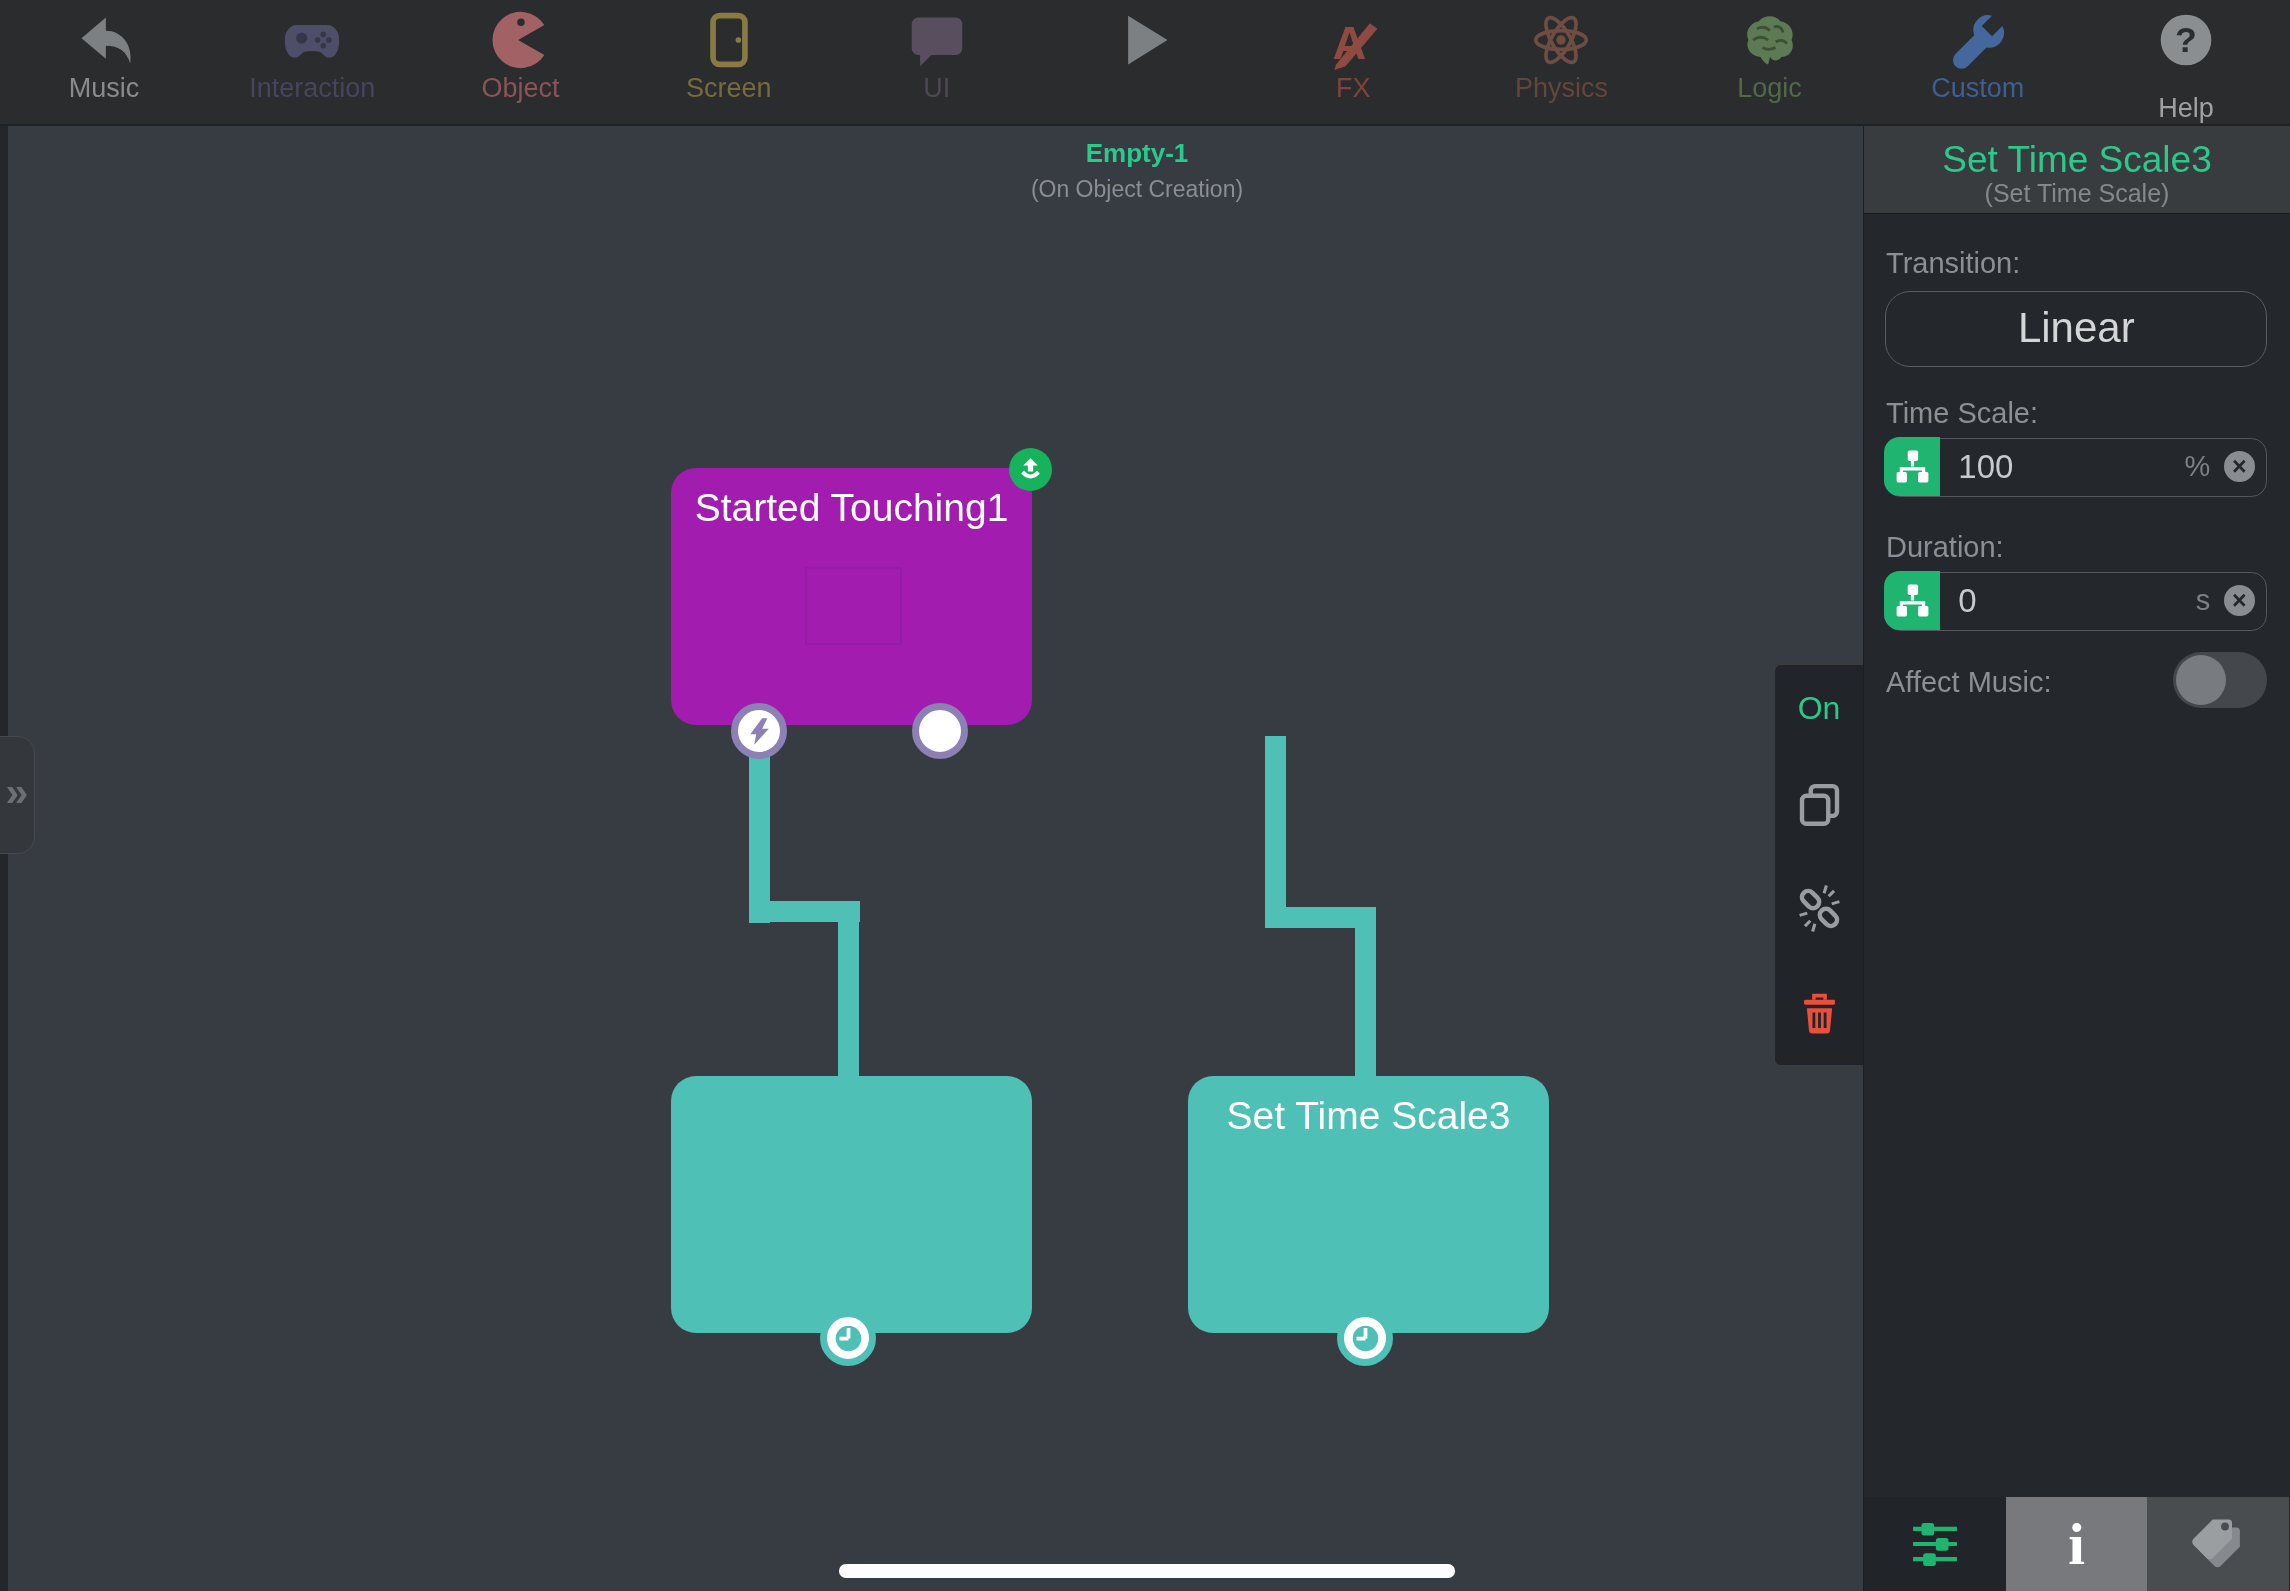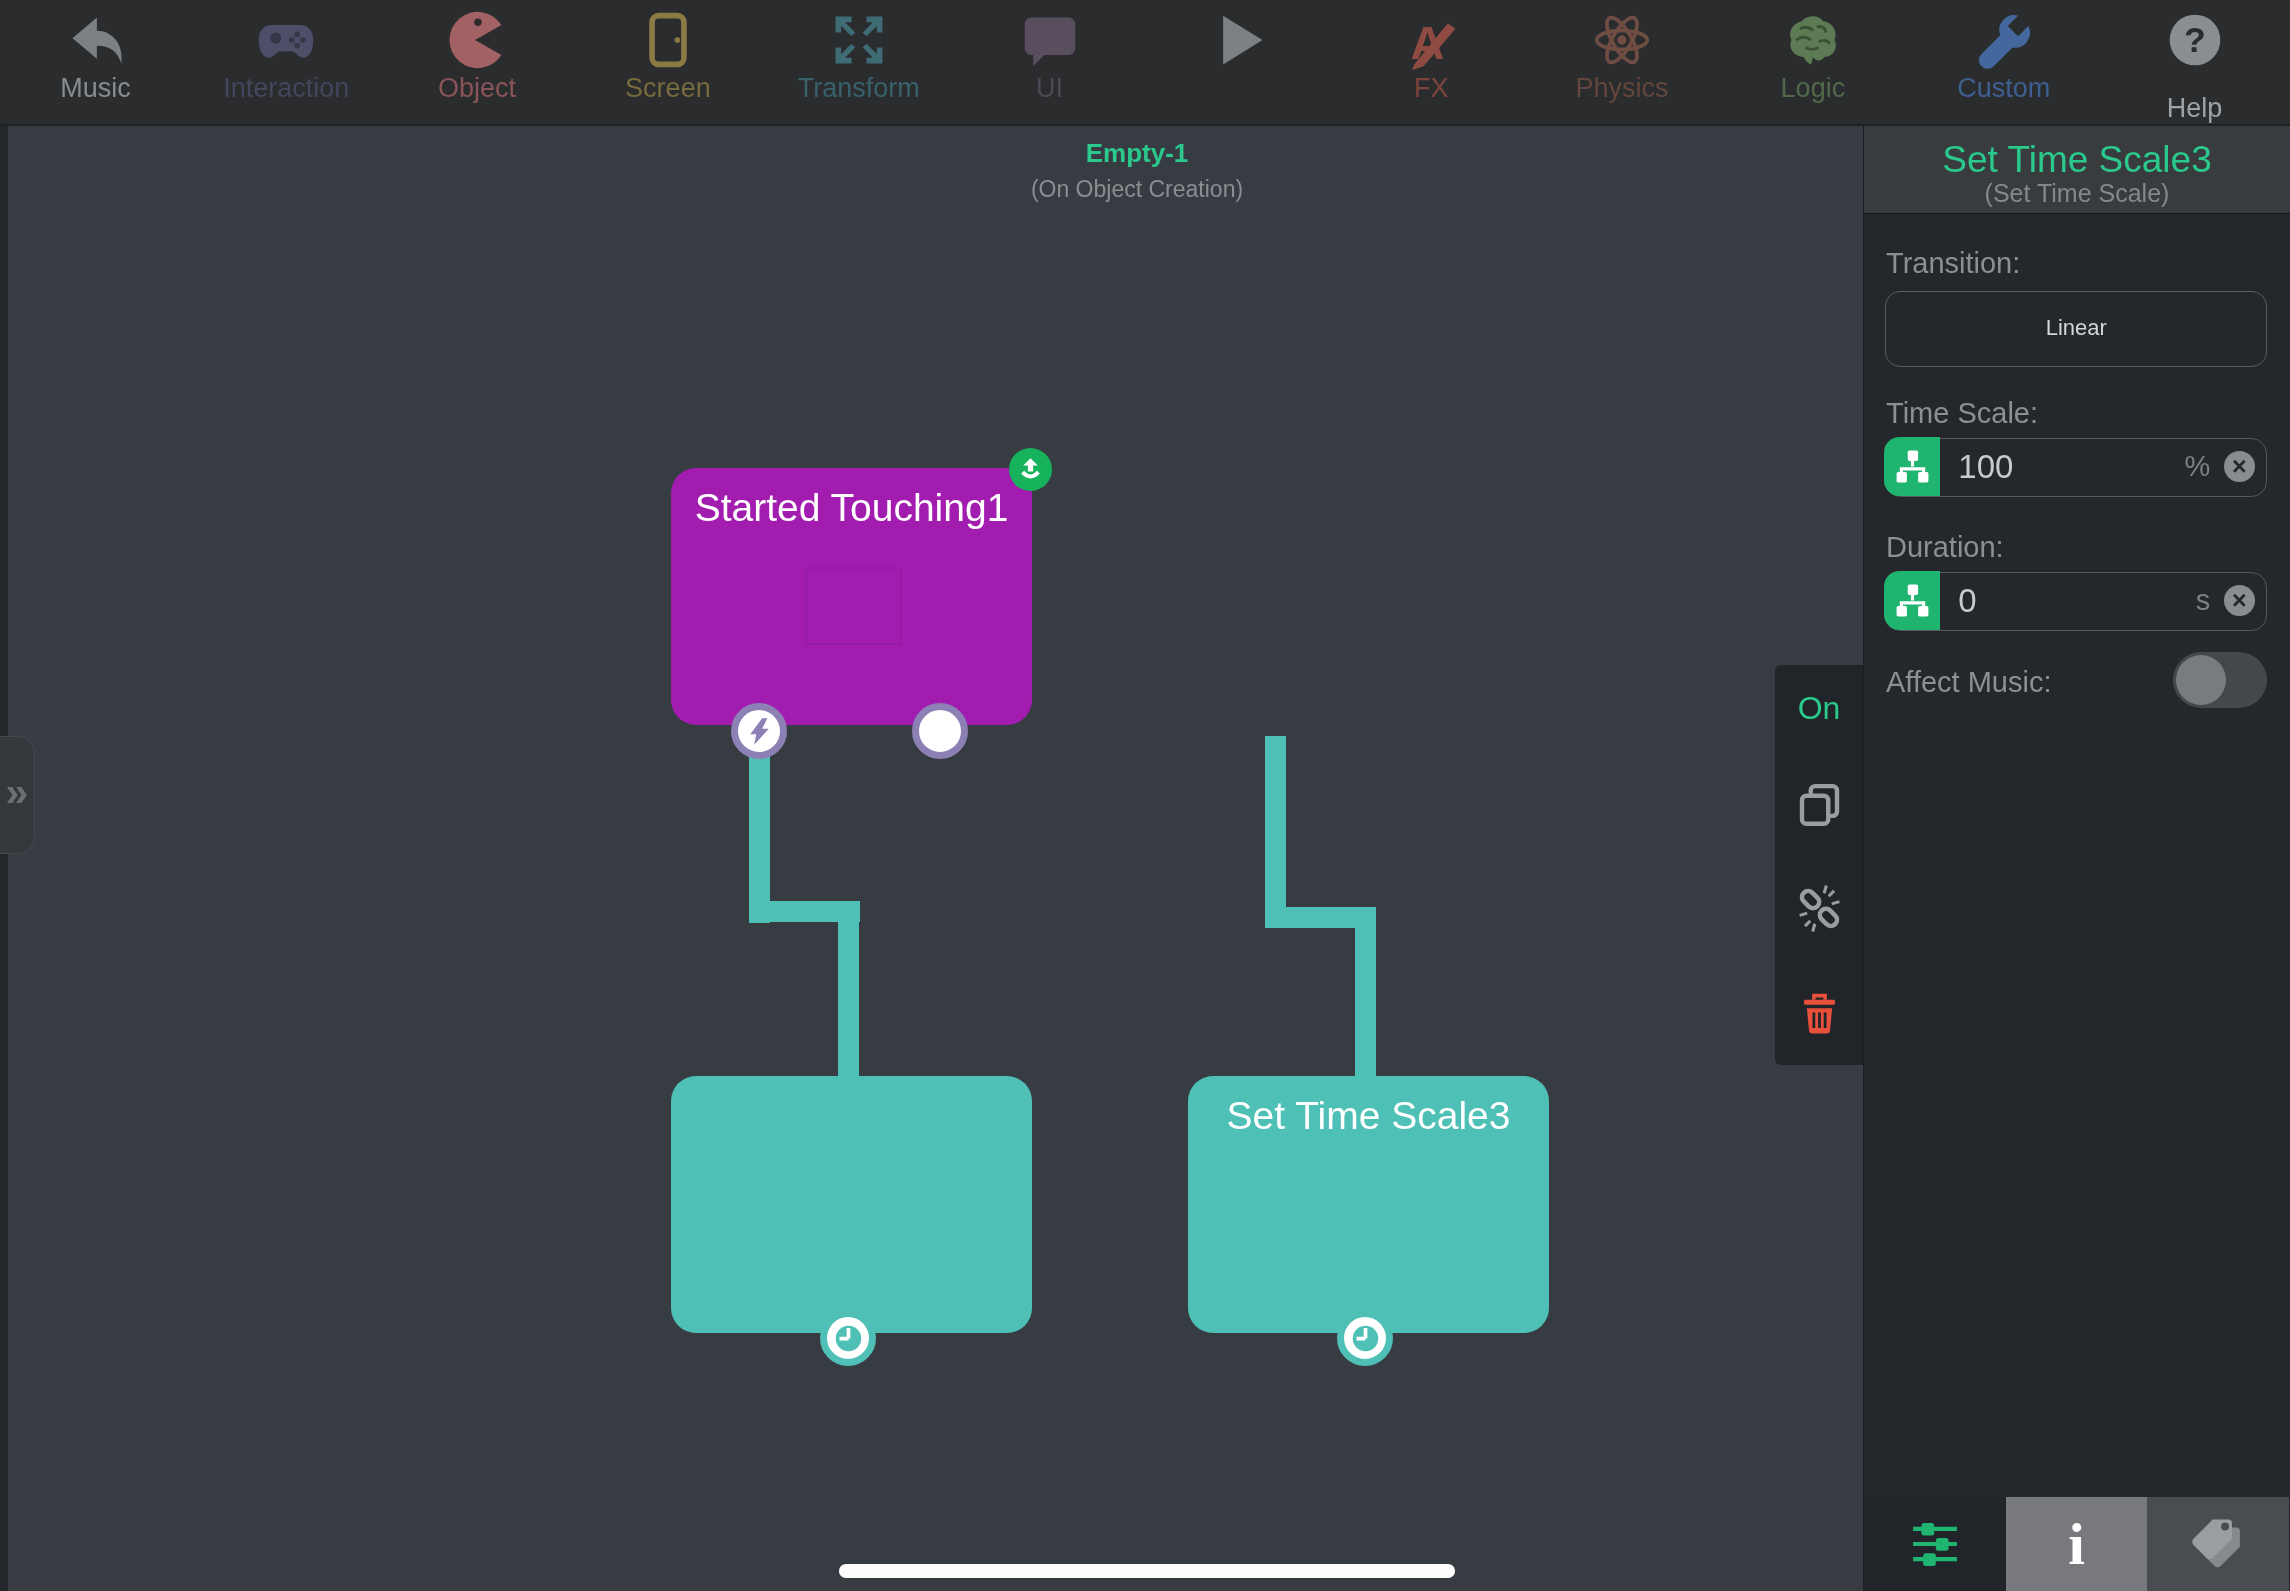--- a/index.html
+++ b/index.html
@@ -41,21 +41,21 @@
   .selbar{position:absolute;left:1775px;top:665px;width:88px;height:400px;background:#212428;z-index:9;display:flex;flex-direction:column;align-items:center;justify-content:space-around;border-radius:5.8px 0 0 5.8px}
   .selbar .sel-on{font-size:32px;color:#2bc98b}
   .selbar .selbtn{width:54px;height:54px;display:flex;align-items:center;justify-content:center}
 
   
   .panel{position:absolute;left:1863px;top:126px;width:427px;height:1465px;background:#24272b;z-index:20;border-left:1.9px solid #1b1d20;box-sizing:border-box}
   .panel-header{height:88px;background:#393c3f;border-bottom:1.9px solid #17191c;text-align:center;box-sizing:border-box;padding-top:13.6px}
   .panel-title{font-size:37px;color:#2bc98b;line-height:39px}
   .panel-sub{font-size:25px;color:#85888b;line-height:27px;margin-top:1.9px}
   .flabel{position:absolute;left:22px;font-size:29px;color:#8d9093}
-  .btn-outline{position:absolute;left:21.3px;width:382px;height:76px;border:1.9px solid #595c60;border-radius:15px;box-sizing:border-box;text-align:center;font-size:22px;color:#d3d5d7;line-height:72px}
+  .btn-outline{position:absolute;left:21.3px;width:382px;height:76px;border:1.9px solid #595c60;border-radius:25px;box-sizing:border-box;text-align:center;font-size:42px;color:#d3d5d7;line-height:72px}
   .vfield{position:absolute;left:21.3px;width:382px;height:59px;border:1.9px solid #54575b;border-radius:15.5px;box-sizing:border-box}
   .vicon{position:absolute;left:-1.9px;top:-1.9px;width:56px;height:59px;background:#1fb470;border-radius:15.5px 0 0 15.5px;display:flex;align-items:center;justify-content:center}
   .vval{position:absolute;left:72px;top:0;height:55px;line-height:55px;font-size:33px;color:#c8cacc}
   .vunit{position:absolute;right:56px;top:0;height:55px;line-height:55px;font-size:29px;color:#7d8083}
   .vclear{position:absolute;right:11.6px;top:11.6px;width:31px;height:31px;border-radius:50%;background:#8a8d90;color:#24272b;font-size:25px;font-weight:bold;text-align:center;line-height:31px}
   .toggle{position:absolute;left:309px;width:94px;height:56px;border-radius:28px;background:#44484c}
   .toggle .knob{position:absolute;left:2.9px;top:2.9px;width:50px;height:50px;border-radius:50%;background:#787c80}
   .tabbar{position:absolute;left:0;top:1371px;width:425px;height:94px;background:#212428;display:flex}
   .tab{width:142px;height:94px;display:flex;align-items:center;justify-content:center}
   .tab.t2{background:#77797c}
@@ -103,31 +103,20 @@
   <div class="tool">
     <span class="ticon" style="color: rgb(138, 123, 69);">
       <svg width="60" height="60" viewBox="0 0 64 64">
           <rect x="15" y="6" width="34" height="52" rx="7" fill="none" stroke="currentColor" stroke-width="6"></rect>
           <circle cx="42" cy="32" r="3" fill="currentColor"></circle>
         </svg>
     </span>
     <span class="tlabel" style="color: rgb(119, 107, 62);">Screen</span>
   </div>
 
-  <div class="tool">
-    <span class="ticon" style="color: rgb(62, 107, 117);">
-      <svg width="60" height="60" viewBox="0 0 64 64" fill="none" stroke="currentColor" stroke-width="6">
-          <path d="M24 10 H10 V24 M10 10 L26 26"></path>
-          <path d="M40 10 H54 V24 M54 10 L38 26"></path>
-          <path d="M24 54 H10 V40 M10 54 L26 38"></path>
-          <path d="M40 54 H54 V40 M54 54 L38 38"></path>
-        </svg>
-    </span>
-    <span class="tlabel" style="color: rgb(56, 97, 107);">Transform</span>
-  </div>
 
   <div class="tool">
     <span class="ticon" style="color: rgb(88, 78, 94);">
       <svg width="60" height="60" viewBox="0 0 64 64">
           <path fill="currentColor" d="M12 8 h40 a7 7 0 0 1 7 7 v26 a7 7 0 0 1 -7 7 h-26 l-12 12 v-12 h-2 a7 7 0 0 1 -7 -7 v-26 a7 7 0 0 1 7 -7 z"></path>
         </svg>
     </span>
     <span class="tlabel" style="color: rgb(78, 71, 84);">UI</span>
   </div>
 

